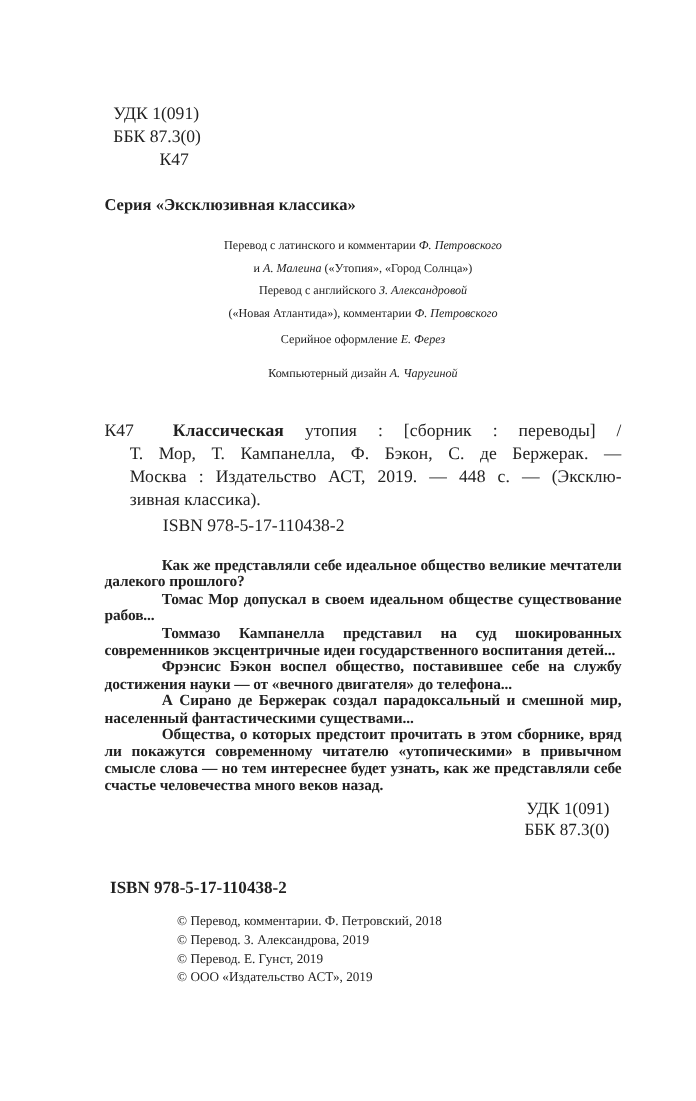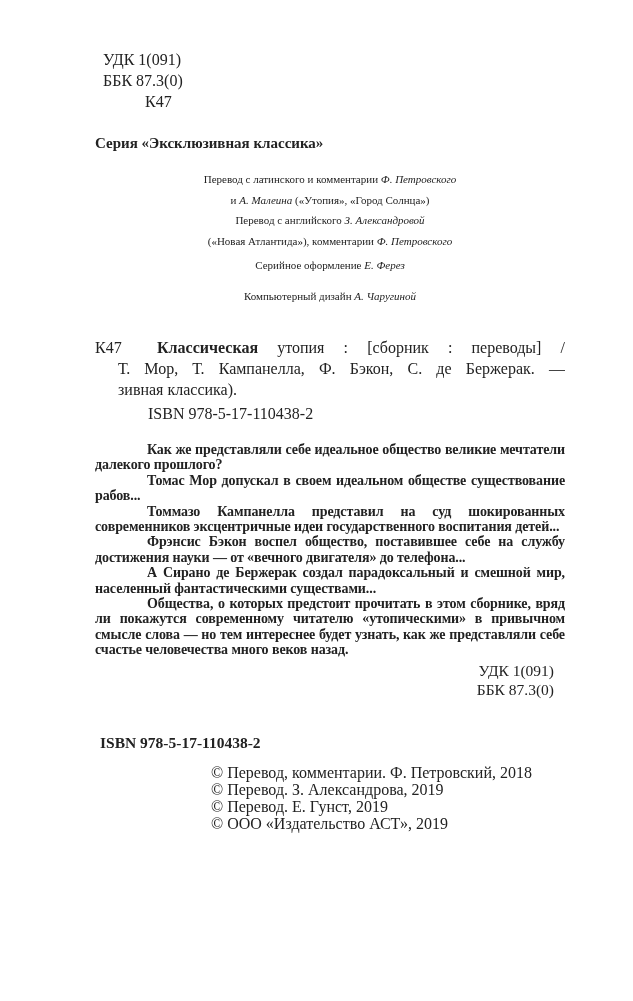--- a/index.html
+++ b/index.html
@@ -1,19 +1,19 @@
 <!DOCTYPE html>
 <html><head>
 <meta charset="utf-8">
 <style>
   html,body { margin:0; padding:0; background:#ffffff; }
   .page {
     position:relative; width:633px; height:1001px; background:#ffffff;
     font-family:"Liberation Serif","DejaVu Serif",serif;
-    color:#222222; box-sizing:border-box; padding-top:49px; overflow:hidden;
+    color:#222222; box-sizing:border-box; padding-top:93px; overflow:hidden;
   }
   .content { margin-left:95px; width:470px; }
 
   .codes-top { font-size:16px; line-height:21px; margin-left:8px; }
   .codes-top .sign { margin-left:42px; }
 
   .series { text-align:left; font-size:15px; line-height:21px; margin:21px 0 0 0;font-weight:bold; }
 
   .credits { margin-top:15px; font-size:11px; line-height:20.5px; }
   .credit { text-align:center; margin:0; }
@@ -34,21 +34,21 @@
   .annotation { margin-top:18px; font-size:14px; line-height:15.4px;
                 text-align:justify; letter-spacing:-0.1px;font-weight:bold; }
   .annotation p { margin:0; text-indent:52px; }
 
   .codes-right { margin-top:3px; text-align:right; padding-right:11px;
                  font-size:15.5px; line-height:19px; }
 
   .isbn-bottom { margin-top:33px; margin-left:5px; font-weight:bold;
                  font-size:15.5px; line-height:21px; }
 
-  .copyrights { margin-top:11px; margin-left:116px; font-size:16px; line-height:17px; }
+  .copyrights { margin-top:11px; margin-left:66px; font-size:12px; line-height:17px; }
   .copyrights div { margin:0; }
 </style>
 </head>
 <body>
 
 <div class="page">
   <div class="content">
 
     <div class="codes-top">
       <div>УДК 1(091)</div>
@@ -62,20 +62,21 @@
       <p class="credit"><span>Перевод с латинского и комментарии </span><em>Ф. Петровского</em><br><span>и </span><em>А. Малеина</em><span> («Утопия», «Город Солнца»)</span></p>
       <p class="credit"><span>Перевод с английского </span><em>З. Александровой</em><br><span>(«Новая Атлантида»), комментарии </span><em>Ф. Петровского</em></p>
       <p class="credit gap-sm"><span>Серийное оформление </span><em>Е. Ферез</em></p>
       <p class="credit gap-md"><span>Компьютерный дизайн </span><em>А. Чаругиной</em></p>
     </div>
 
     <div class="card">
       <span class="card-sign">К47</span>
       <div class="jline first"><b>Классическая</b><span> утопия : [сборник : переводы] /</span></div>
       <div class="jline">Т. Мор, Т. Кампанелла, Ф. Бэкон, С. де Бержерак. —</div>
+      <div class="jline">Москва : Издательство АСТ, 2019. — 448 с. — (Эксклю-</div>
       <p class="card-last">зивная классика).</p>
       <p class="card-isbn card-last">ISBN 978-5-17-110438-2</p>
     </div>
 
     <div class="annotation">
       <p>Как же представляли себе идеальное общество великие мечтатели далекого прошлого?</p>
       <p>Томас Мор допускал в своем идеальном обществе существование рабов...</p>
       <p>Томмазо Кампанелла представил на суд шокированных современников эксцентричные идеи государственного воспитания детей...</p>
       <p>Фрэнсис Бэкон воспел общество, поставившее себе на службу достижения науки — от «вечного двигателя» до телефона...</p>
       <p>А Сирано де Бержерак создал парадоксальный и смешной мир, населенный фантастическими существами...</p>

